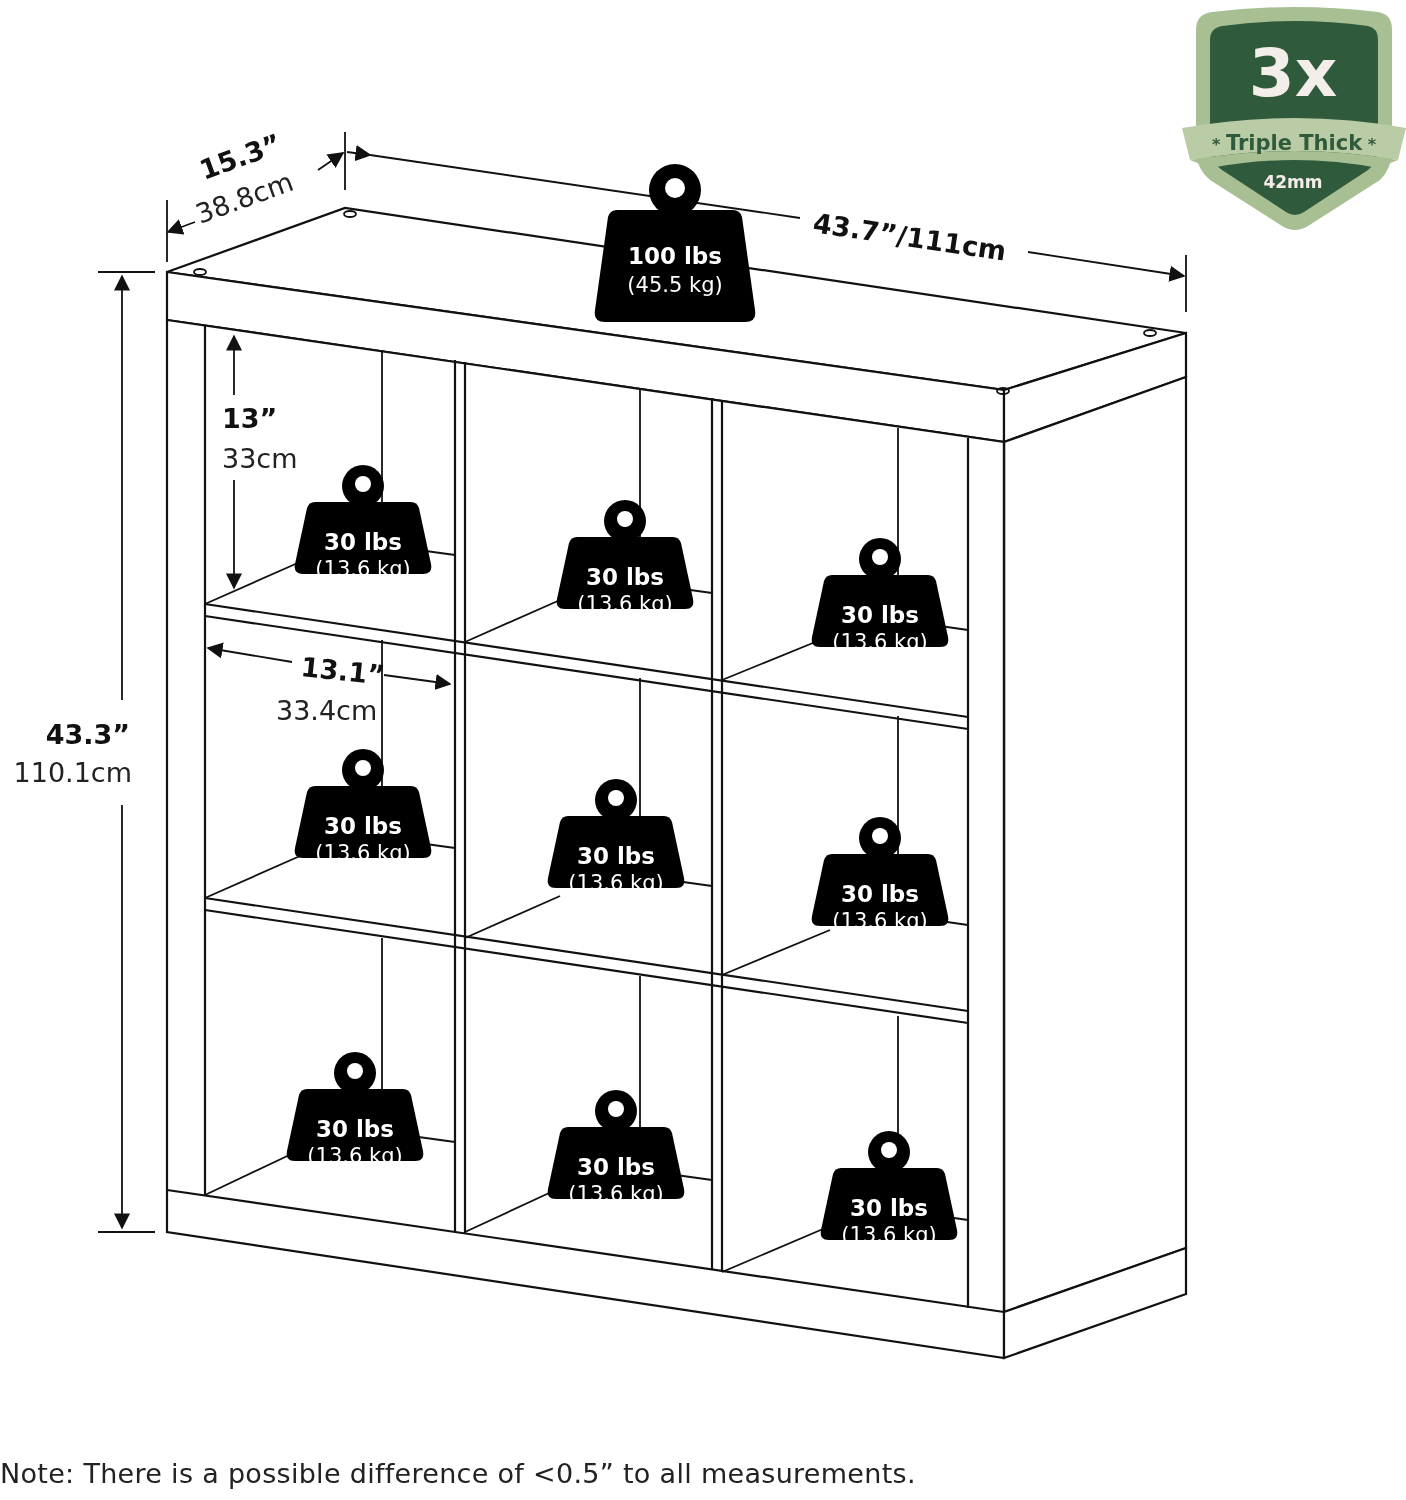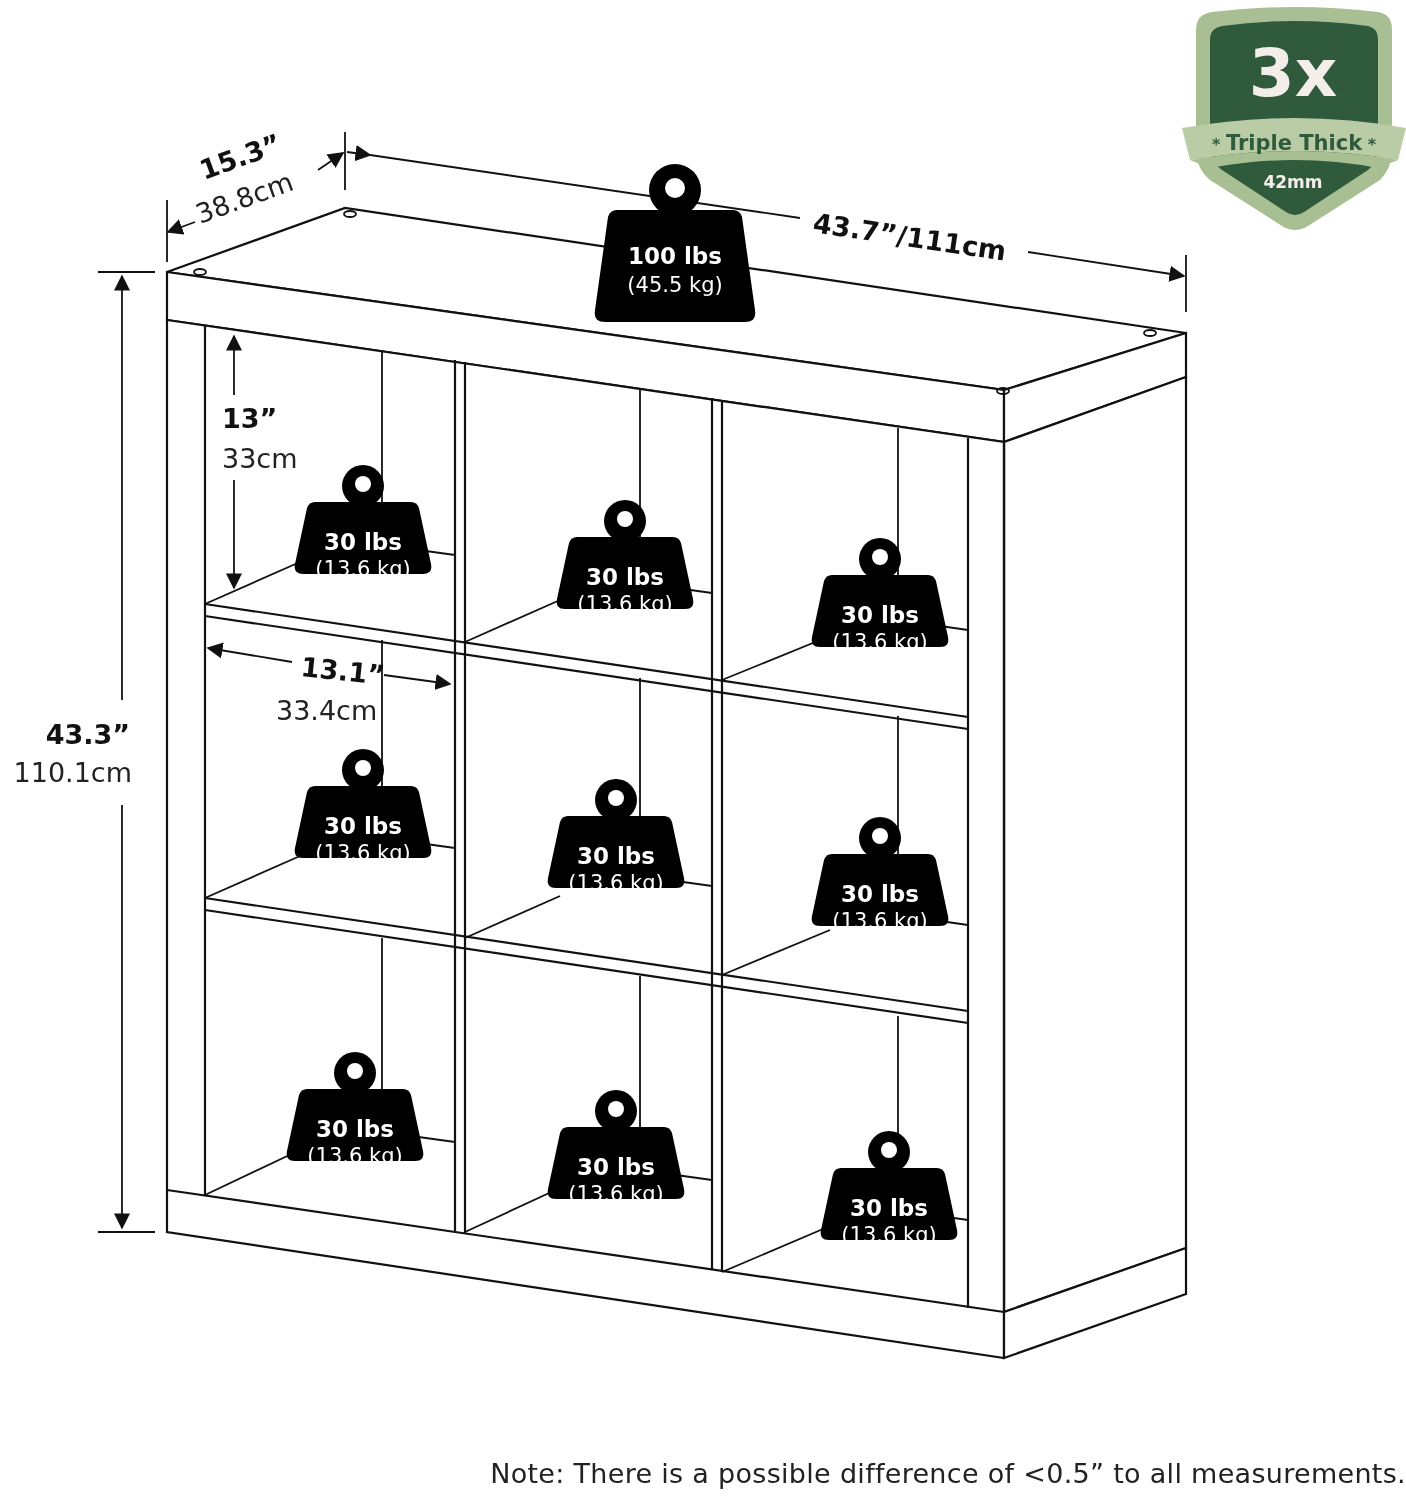--- a/index.html
+++ b/index.html
@@ -3,21 +3,21 @@
 <meta charset="utf-8">
 <style>
   html, body { margin: 0; padding: 0; background: #ffffff; }
   body { width: 1406px; height: 1500px; position: relative; overflow: hidden; font-family: "DejaVu Sans", sans-serif; }
   #stage { position: absolute; left: 0; top: 0; width: 1406px; height: 1500px; }
   svg text { font-family: "DejaVu Sans", sans-serif; }
   .dim-bold { font-weight: bold; font-size: 27px; fill: #111; }
   .dim-light { font-size: 27px; fill: #222; font-weight: normal; }
   .w-top { font-weight: bold; font-size: 23px; fill: #fff; }
   .w-bot { font-size: 21px; fill: #fff; }
-  .note { position: absolute; left: 0; width: 1406px; top: 1458px; text-align: right; font-family: "DejaVu Sans", sans-serif; font-size: 27px; color: #222; letter-spacing: 0.3px; }
+  .note { position: absolute; left: 0; width: 1406px; top: 1458px; text-align: left; font-family: "DejaVu Sans", sans-serif; font-size: 27px; color: #222; letter-spacing: 0.3px; }
   .line { stroke: #111; stroke-width: 2.2; fill: none; }
   .thin { stroke: #111; stroke-width: 1.8; fill: none; }
   .panel { fill: #ffffff; stroke: #111; stroke-width: 2.2; }
 </style>
 </head>
 <body>
 
 <div id="stage">
 <svg width="1406" height="1500" viewBox="0 0 1406 1500" xmlns="http://www.w3.org/2000/svg">
   <defs>

